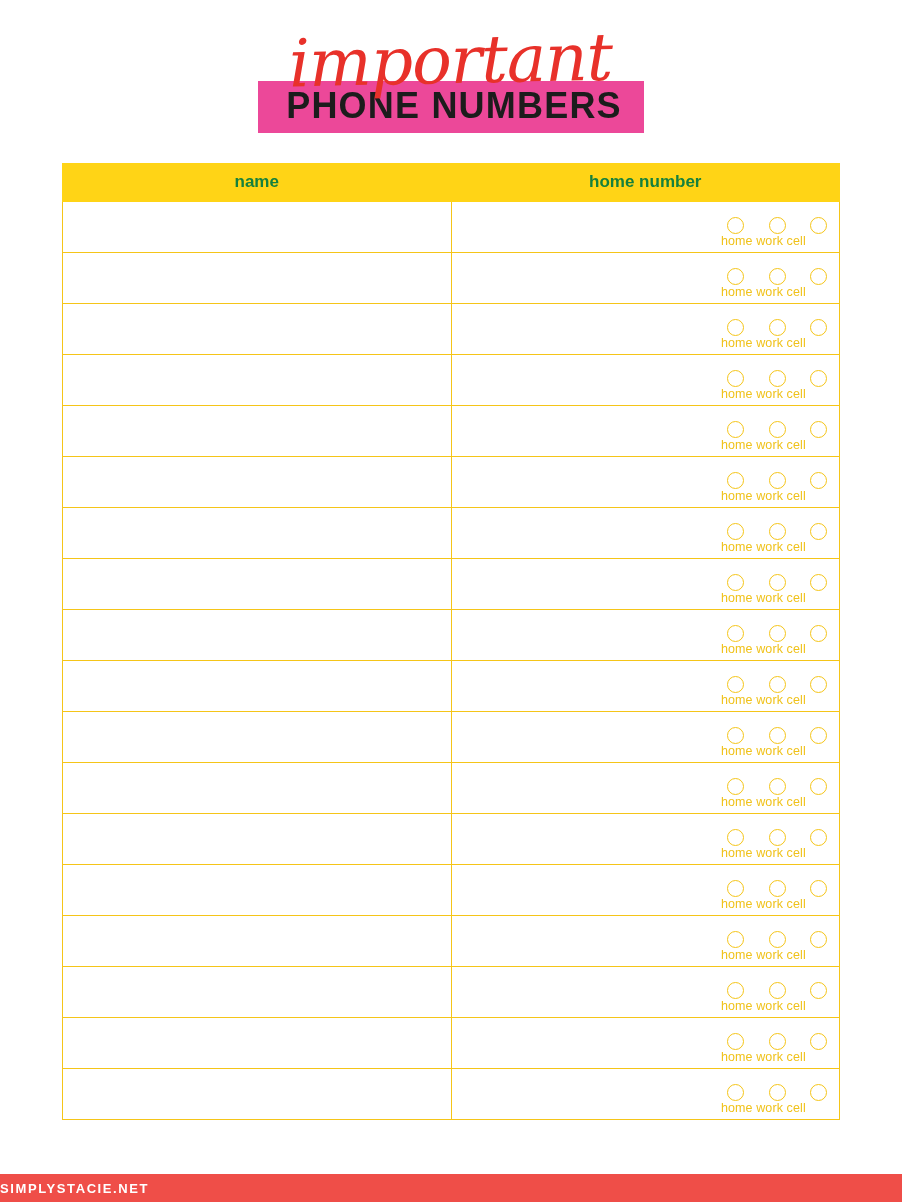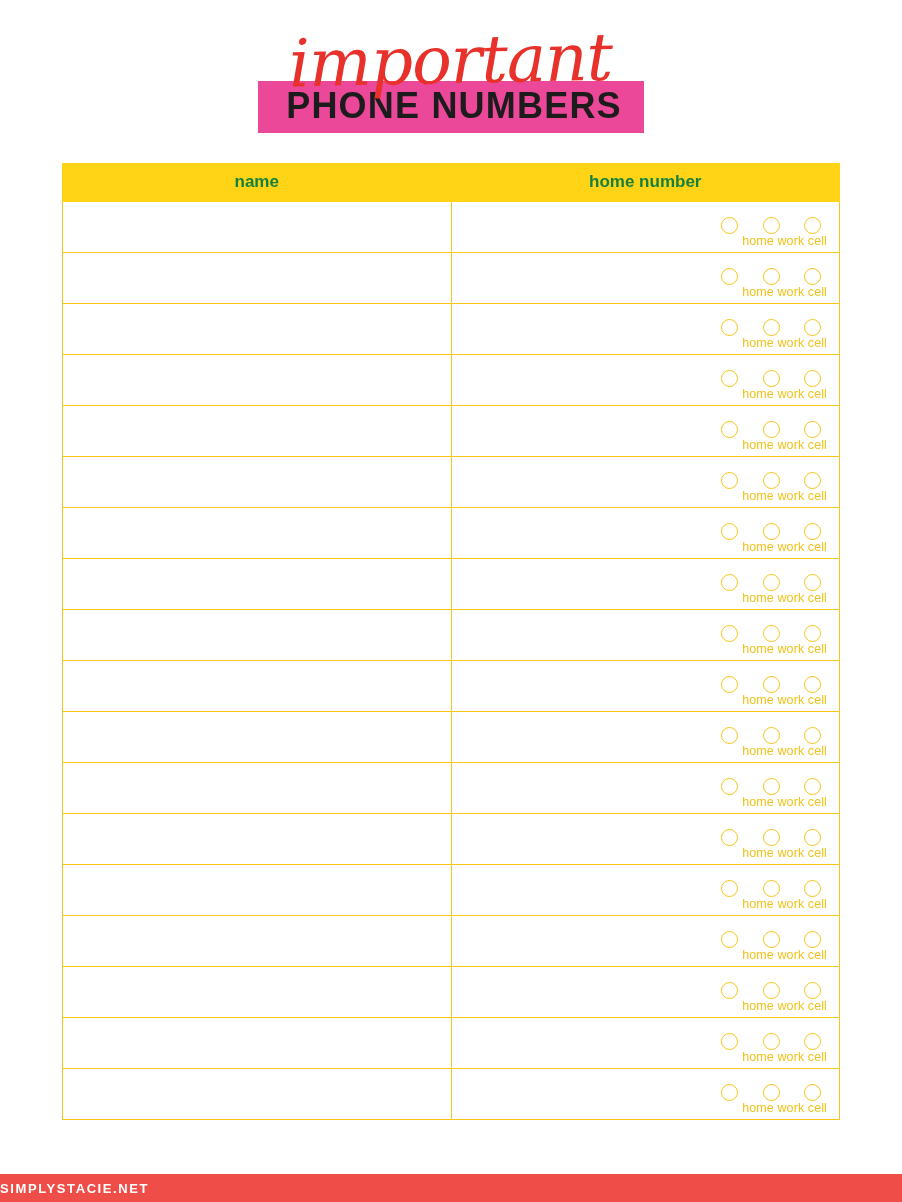--- a/index.html
+++ b/index.html
@@ -90,24 +90,24 @@
     vertical-align: bottom;
   }
   td.name-cell { background: #ffffff; }
   td.phone-cell {
     background: #ffffff;
     position: relative;
   }
 
   .opts {
     position: absolute;
-    right: 12px;
+    right: 6px;
     bottom: 2px;
     width: 112px;
-    text-align: right;
+    text-align: left;
     pointer-events: none;
   }
   .circles {
     display: flex;
     justify-content: space-between;
     padding: 0 6px;
     margin-bottom: 1px;
   }
   .circle {
     width: 17px;

